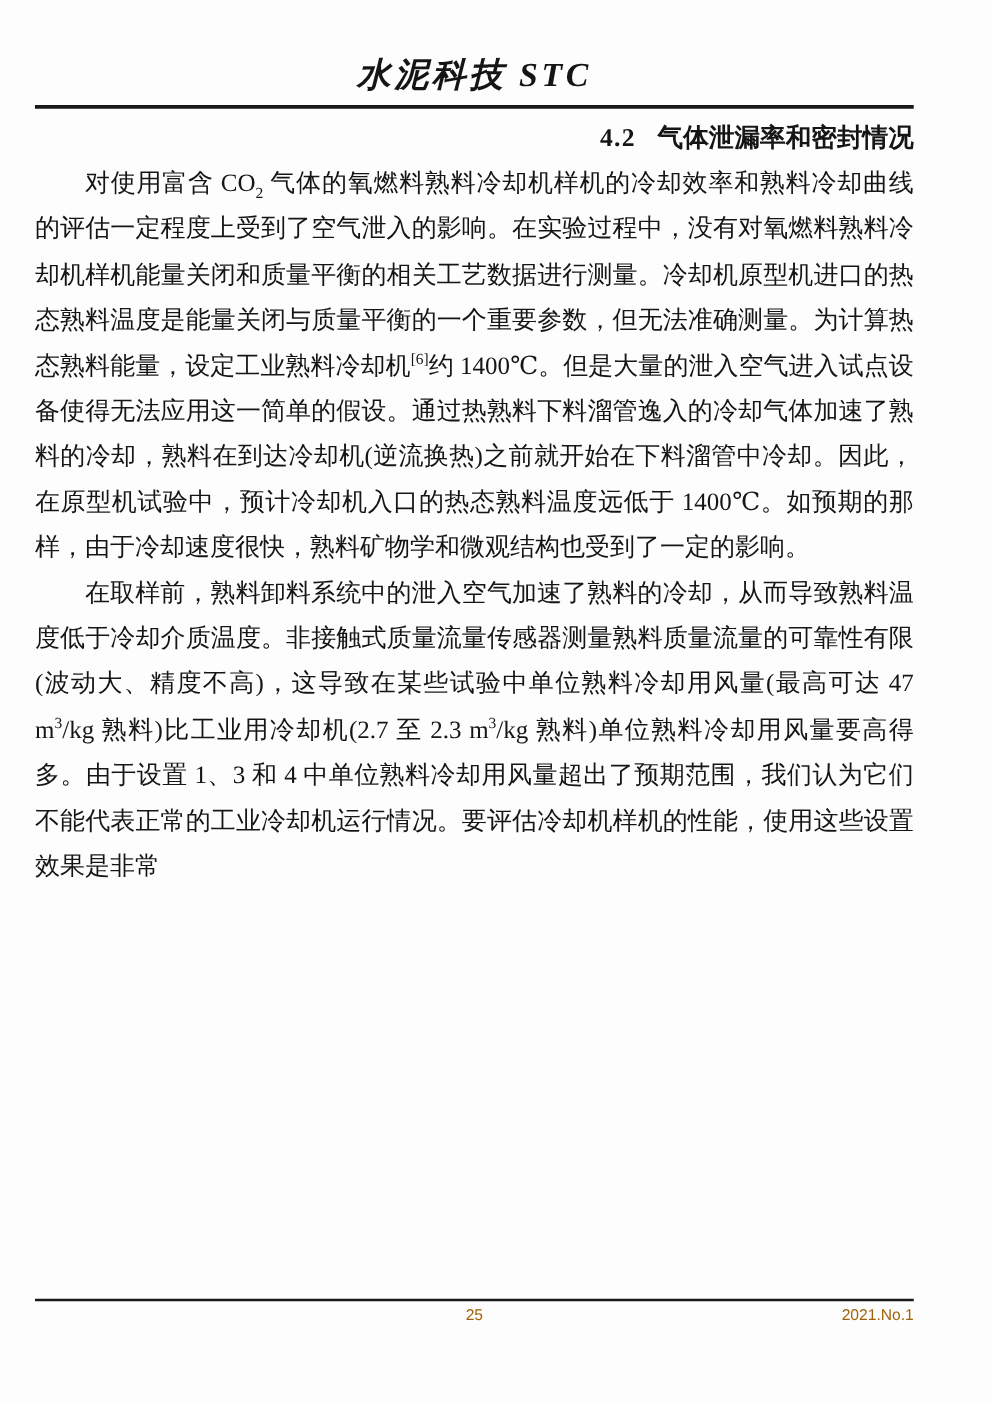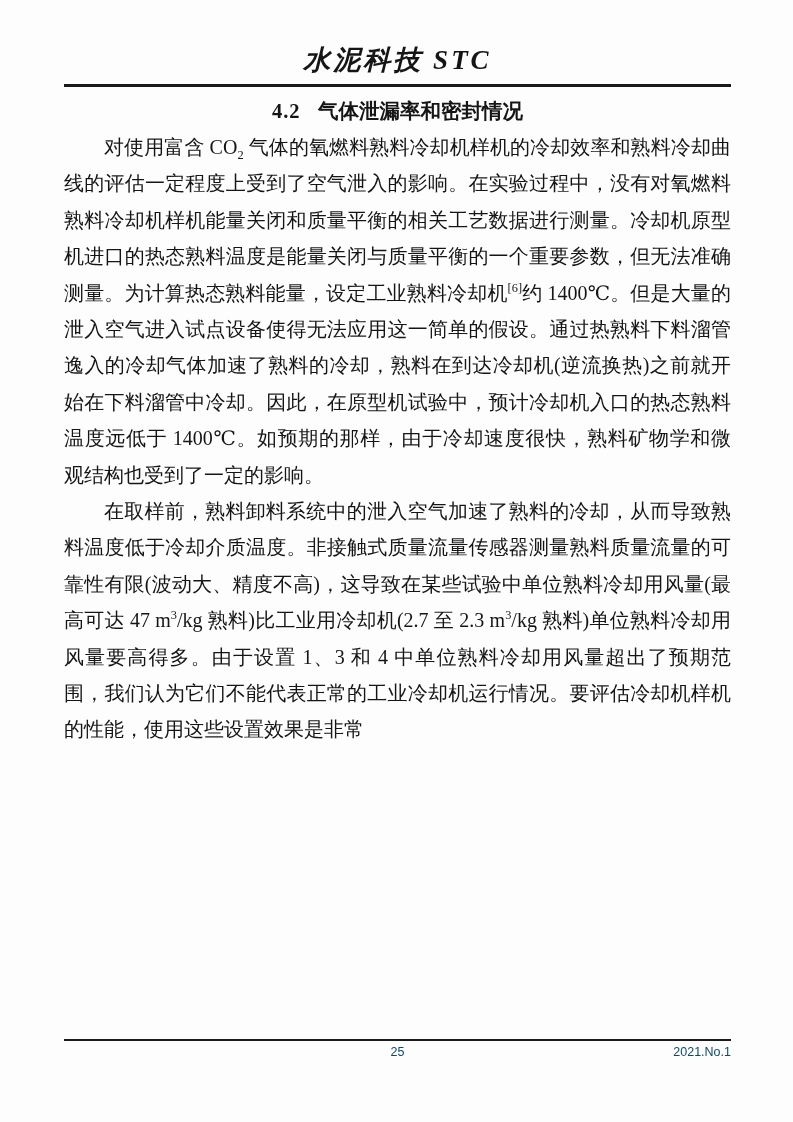--- a/index.html
+++ b/index.html
@@ -7,21 +7,21 @@
     padding: 0;
     background: #ffffff;
   }
   .page {
     position: relative;
     width: 793px;
     height: 1122px;
     margin: 0 auto;
     background: #fdfdfd;
     box-sizing: border-box;
-    padding: 36px 62px 55px 64px;
+    padding: 36px 62px 55px 28px;
     display: flex;
     flex-direction: column;
     color: #151515;
     overflow: hidden;
   }
   
   .journal-title {
     text-align: center;
     font-family: "Liberation Serif", "DejaVu Serif", serif;
     font-style: italic;
@@ -51,21 +51,21 @@
   }
   .content p.indent {
     text-indent: 2em;
   }
   .content h2.heading {
     margin: 0;
     font-family: "Liberation Sans", "DejaVu Sans", sans-serif;
     font-weight: bold;
     font-size: 20.5px;
     line-height: 36.4px;
-    text-align: center;
+    text-align: right;
   }
   .content h2 .h-num {
     margin-right: 0.85em;
     letter-spacing: 1px;
     font-family: "Liberation Serif", "DejaVu Serif", serif;
     font-weight: bold;
   }
   .content sub, .content sup {
     font-size: 0.62em;
     line-height: 0;
@@ -75,21 +75,21 @@
   
   .footer-rule {
     height: 2.5px;
     background: #1a1a1a;
   }
   .footer-row {
     position: relative;
     height: 26px;
     font-family: "Liberation Sans", "DejaVu Sans", sans-serif;
     font-size: 12.5px;
-    color: #0c4a6e;
+    color: #a16207;
   }
   .page-number {
     position: absolute;
     left: 50%;
     transform: translateX(-50%);
     top: 4px;
   }
   .issue-label {
     position: absolute;
     right: 0;

